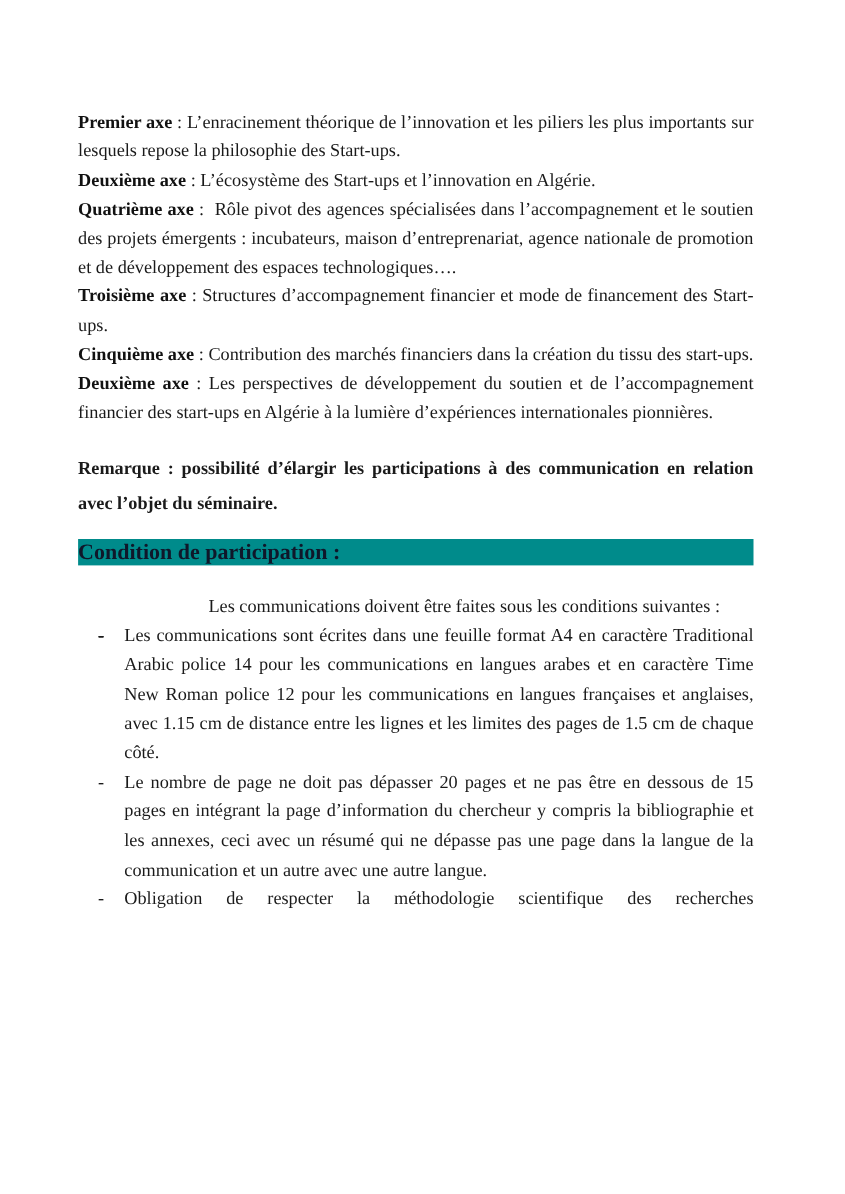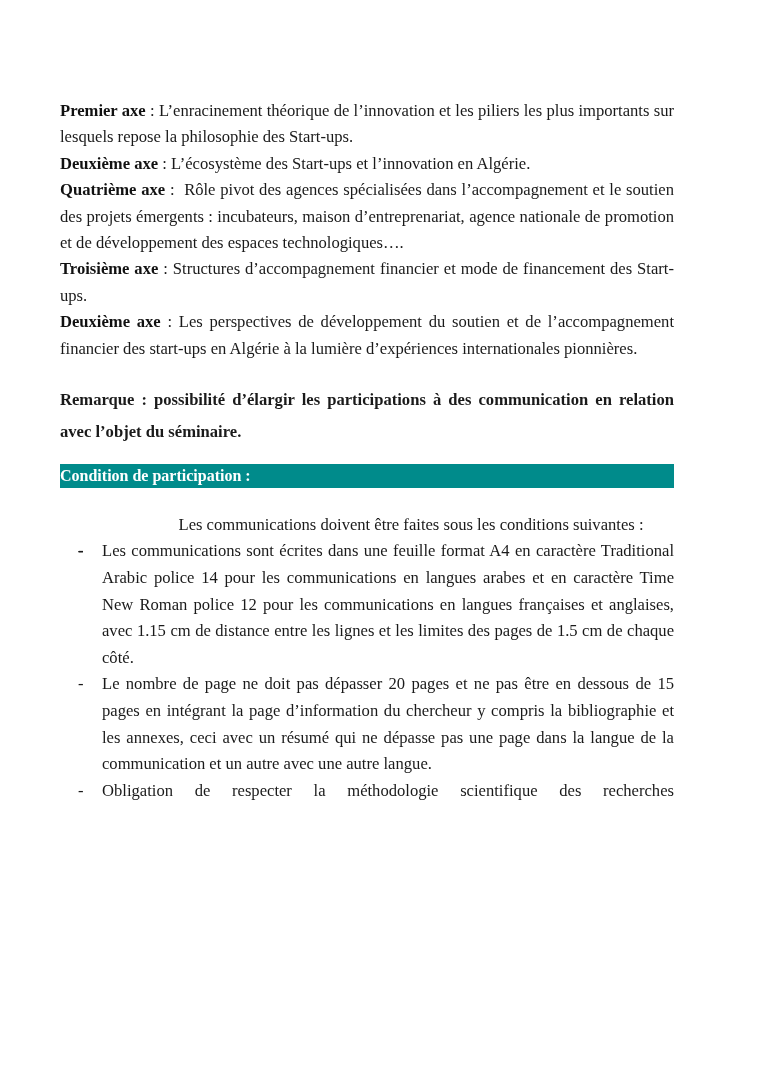--- a/index.html
+++ b/index.html
@@ -10,21 +10,21 @@
   body {
     width: 768px;
     height: 1085px;
     position: relative;
     overflow: hidden;
     font-family: "Liberation Serif", "DejaVu Serif", serif;
     color: #1a1a1a;
   }
   .page {
     position: absolute;
-    left: 60px;
+    left: 71px;
     top: 98px;
     width: 614px;
     font-size: 16.6px;
     line-height: 26.4px;
   }
   .para {
     margin: 0;
     text-align: justify;
   }
   .para b {
@@ -38,23 +38,23 @@
     margin: 0;
     text-align: justify;
     line-height: 32px;
     font-weight: bold;
   }
   .banner {
     margin-top: 16px;
     background: #008b8b;
     height: 24px;
     line-height: 24px;
-    font-size: 16px;
+    font-size: 20px;
     font-weight: bold;
-    color: #ffffff;
+    color: #0f172a;
     padding-left: 0px;
     font-family: "Liberation Serif", serif;
   }
   .intro {
     margin: 24px 0 0 0;
     padding-left: 88px;
     line-height: 26.4px;
     text-align: center;
   }
   ul.conds {
@@ -83,20 +83,21 @@
 <div class="page">
 
   <p class="para"><b>Premier axe</b><span> : </span><span>L’enracinement théorique de l’innovation et les piliers les plus importants sur lesquels repose la philosophie des Start-ups.</span></p>
 
   <p class="para"><b>Deuxième axe</b><span> : </span><span>L’écosystème des Start-ups et l’innovation en Algérie.</span></p>
 
   <p class="para"><b>Quatrième axe</b><span style="white-space:pre"> :  </span><span>Rôle pivot des agences spécialisées dans l’accompagnement et le soutien des projets émergents : incubateurs, maison d’entreprenariat, agence nationale de promotion et de développement des espaces technologiques….</span></p>
 
   <p class="para"><b>Troisième axe</b><span> : </span><span>Structures d’accompagnement financier et mode de financement des Start-ups.</span></p>
 
+  <p class="para"><b>Cinquième axe</b><span> : </span><span>Contribution des marchés financiers dans la création du tissu des start-ups.</span></p>
 
   <p class="para"><b>Deuxième axe</b><span> : </span><span>Les perspectives de développement du soutien et de l’accompagnement financier des start-ups en Algérie à la lumière d’expériences internationales pionnières.</span></p>
 
   <div class="spacer"></div>
 
   <p class="remark"><b>Remarque</b><span> : </span><span>possibilité d’élargir les participations à des communication en relation avec l’objet du séminaire.</span></p>
 
   <div class="banner">Condition de participation :</div>
 
   <p class="intro">Les communications doivent être faites sous les conditions suivantes :</p>

